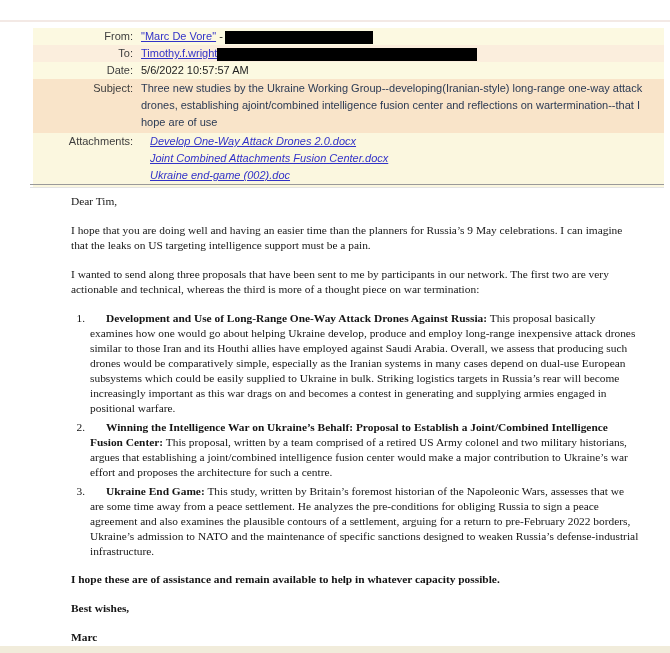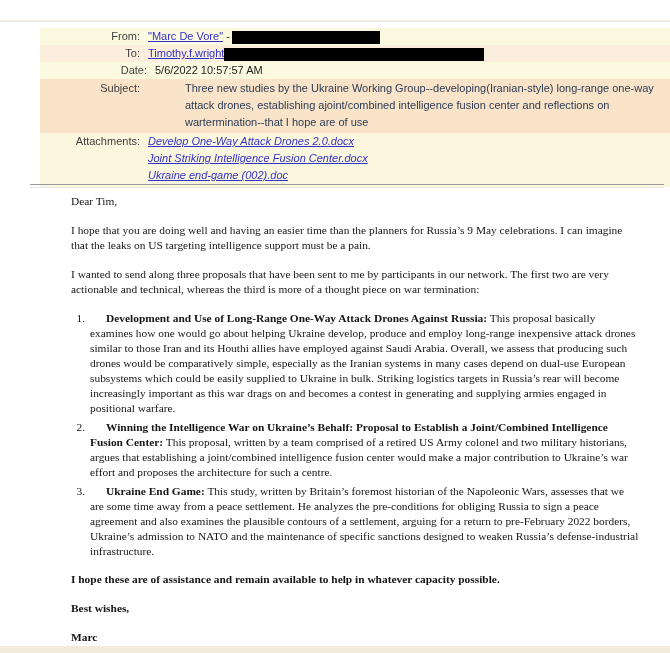--- a/index.html
+++ b/index.html
@@ -6,34 +6,34 @@
   .page {
     position:relative; width:670px; height:653px; background:#ffffff;
     font-family:"Liberation Sans", sans-serif; overflow:hidden;
   }
   .top-rule {
     position:absolute; top:20px; left:0; right:0; height:2px;
     background:#eee0da; opacity:.7;
   }
   
   .hdr {
-    position:absolute; top:28px; left:40px; width:631px;
+    position:absolute; top:28px; left:33px; width:631px;
     font-size:11px; line-height:17px; color:#222;
   }
   .hrow { display:flex; }
   .hlabel {
     flex:none; width:100px; text-align:right; padding-right:8px;
     color:#3d3d3d;
   }
   .hval { flex:1; min-width:0; }
   .row-from   { background:#fcf9e1; }
   .row-to     { background:#fbeedd; }
-  .row-date   { background:#fcf9e1;padding-left:7px; }
-  .row-subject{ background:#f9e4c9; padding-top:1px; padding-bottom:2px;gap:37px; }
-  .row-attach { background:#fbf7df; padding-bottom:3px; }
+  .row-date   { background:#fcf9e1; }
+  .row-subject{ background:#f9e4c9; padding-top:1px; padding-bottom:2px; }
+  .row-attach { background:#fbf7df; padding-bottom:3px;gap:9px; }
   .hlink {
     color:#3232c8; text-decoration:underline; cursor:pointer;
   }
   .subject-text { color:#2b3a54; }
   .redact {
     display:inline-block; background:#000; height:13px;
     vertical-align:middle; margin-left:2px;
   }
   .redact-from { width:148px; }
   .redact-to   { width:260px; margin-left:0; }
@@ -90,21 +90,21 @@
 
     <div class="hrow row-subject">
       <div class="hlabel">Subject:</div>
       <div class="hval subject-text">Three new studies by the Ukraine Working Group--developing(Iranian-style) long-range one-way attack drones, establishing ajoint/combined intelligence fusion center and reflections on wartermination--that I hope are of use</div>
     </div>
 
     <div class="hrow row-attach">
       <div class="hlabel">Attachments:</div>
       <div class="hval">
         <a class="hlink attach-link">Develop One-Way Attack Drones 2.0.docx</a>
-        <a class="hlink attach-link">Joint Striking Intelligence Fusion Center.docx</a>
+        <a class="hlink attach-link">Joint Combined Attachments Fusion Center.docx</a>
         <a class="hlink attach-link">Ukraine end-game (002).doc</a>
       </div>
     </div>
 
   </div>
 
   <div class="separator"></div>
 
   <div class="mailbody">
     <p>Dear Tim,</p>

